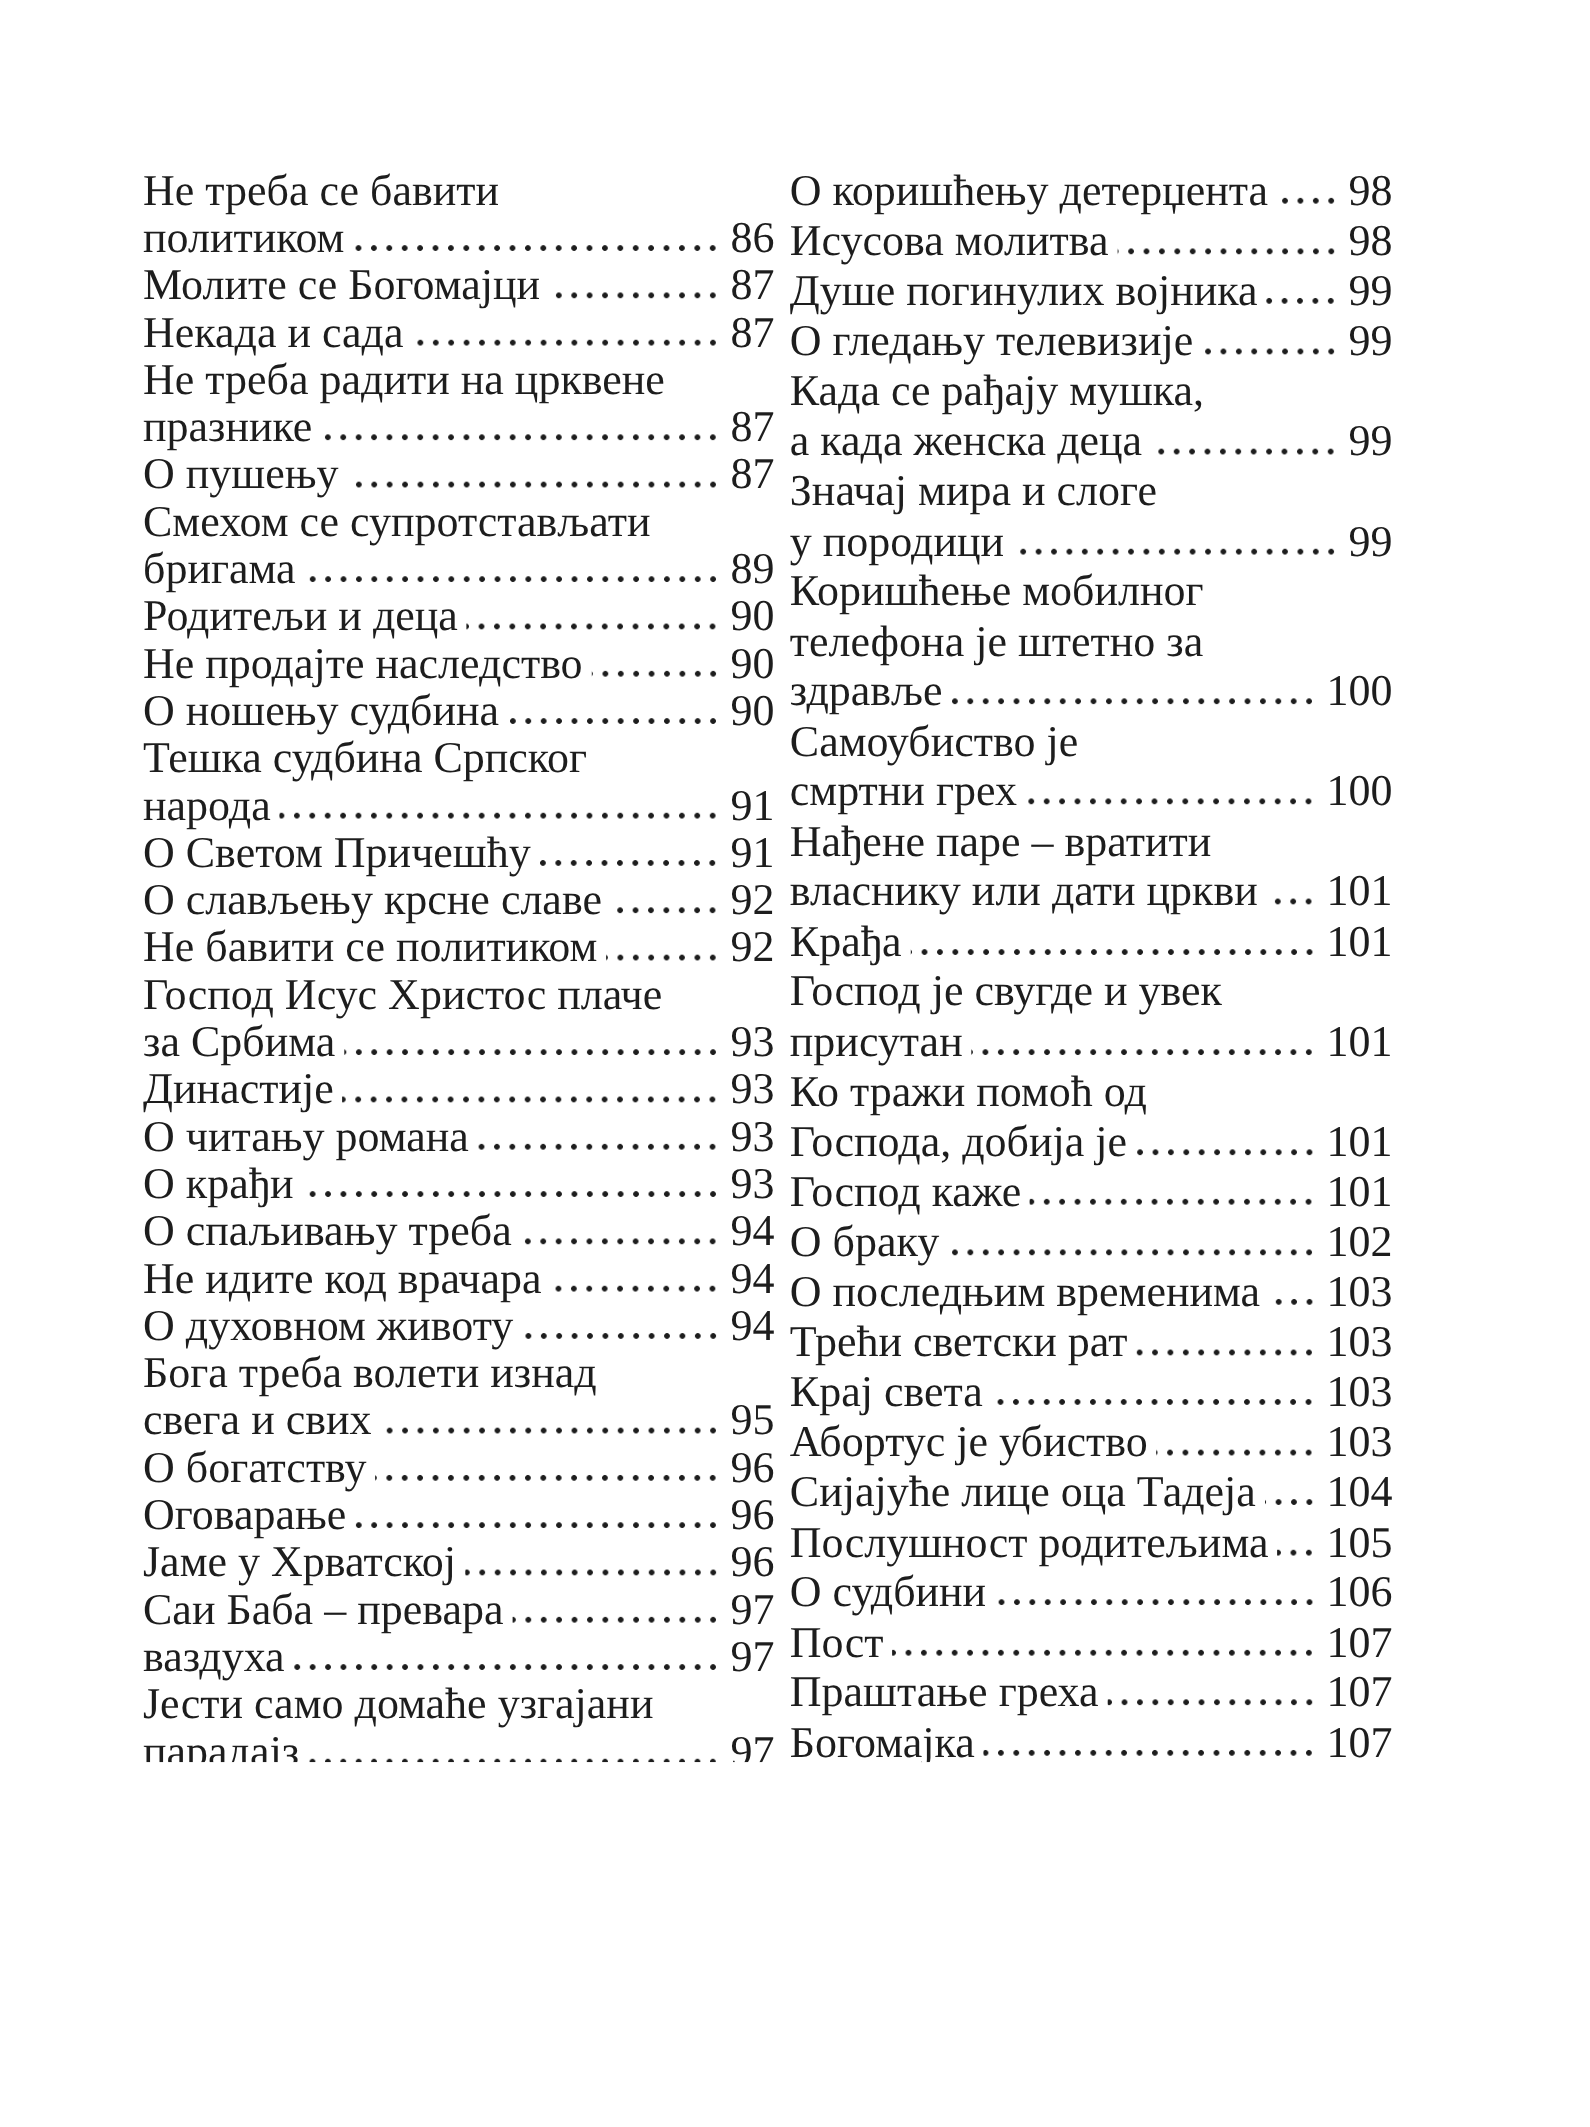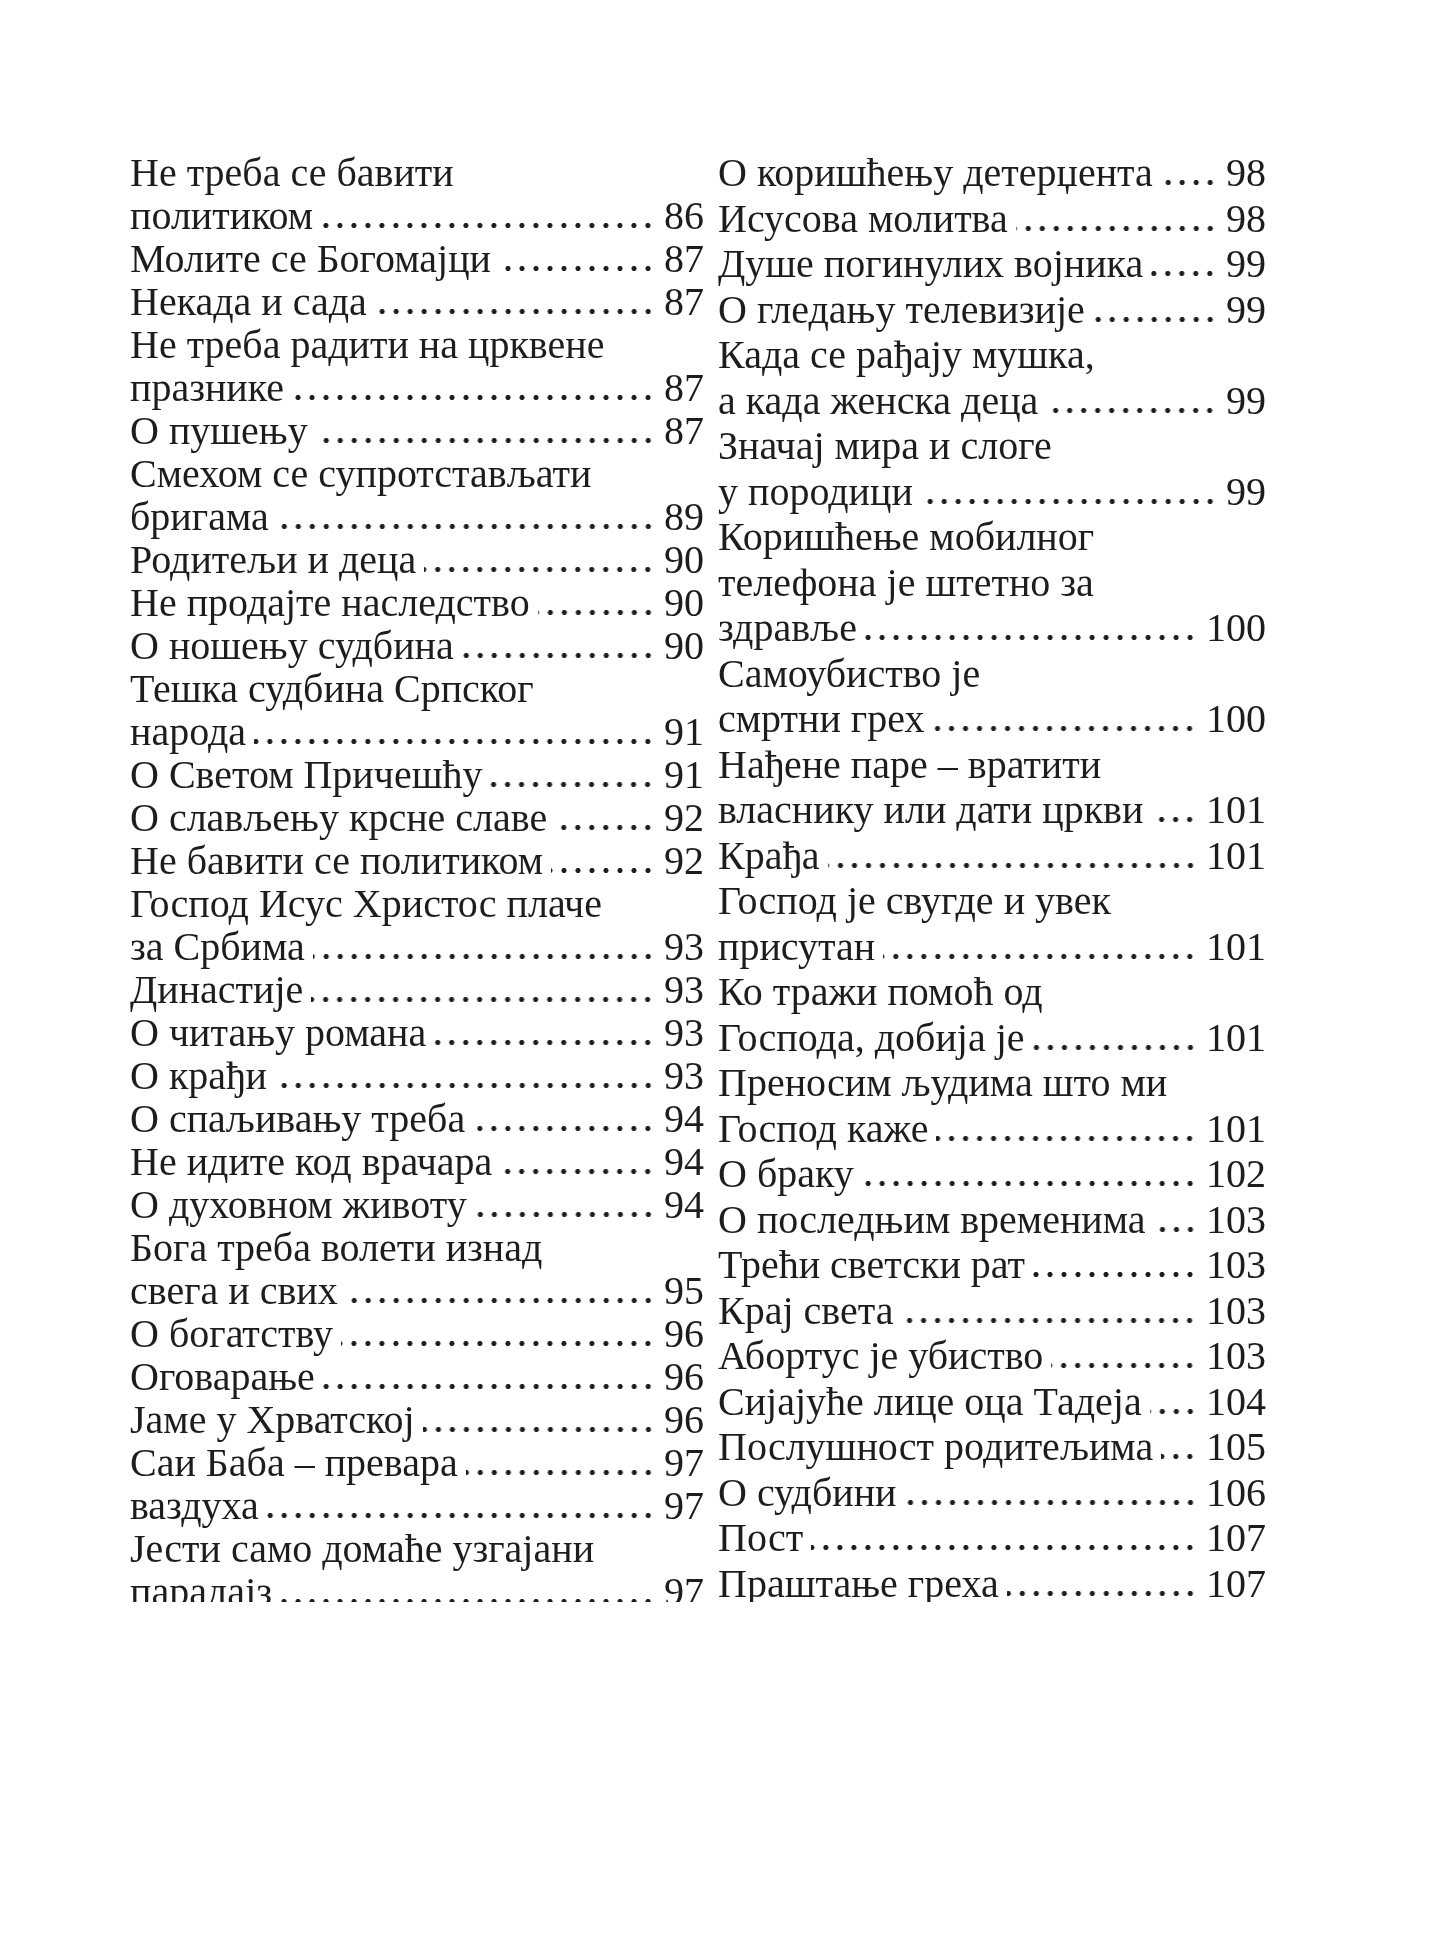--- a/index.html
+++ b/index.html
@@ -377,23 +377,20 @@
           <span class="t">Ко тражи помоћ од</span>
         </div>
         <div class="line">
           <span class="t">Господа, добија је</span>
           <span class="dots"></span>
           <span class="num">101</span>
         </div>
       </div>
       <div class="entry">
         <div class="line">
-          <span class="t">Преносим људима што ми</span>
-        </div>
-        <div class="line">
           <span class="t">Господ каже</span>
           <span class="dots"></span>
           <span class="num">101</span>
         </div>
       </div>
       <div class="entry">
         <div class="line">
           <span class="t">О браку</span>
           <span class="dots"></span>
           <span class="num">102</span>

